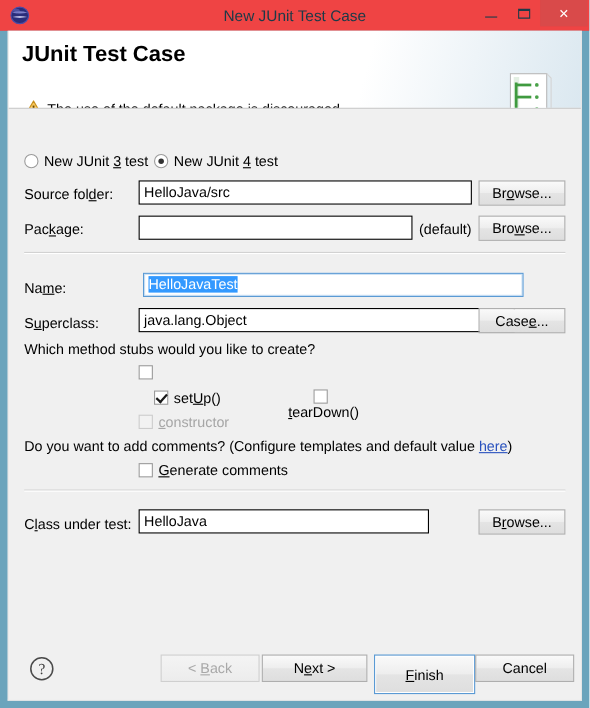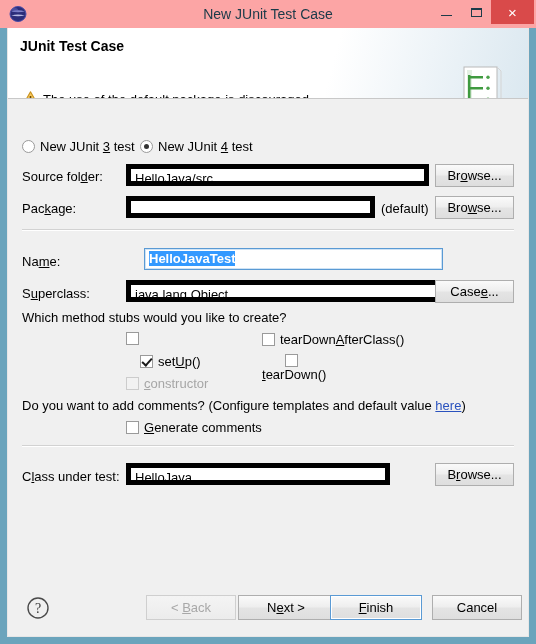--- a/index.html
+++ b/index.html
@@ -19,21 +19,21 @@
     box-sizing: border-box;
     background: #6ba4bc;
     overflow: hidden;
   }
 
   
   #titlebar {
     position: absolute;
     left: 0; top: 0;
     width: 536px; height: 28px;
-    background: #fca5a5;
+    background: #ef4444;
     display: flex;
     align-items: center;
   }
   #app-icon {
     position: absolute;
     left: 8px; top: 4px;
     width: 20px; height: 20px;
   }
   #title-text {
     position: absolute;
@@ -95,21 +95,21 @@
     left: 0; top: 0;
     width: 520px; height: 71px;
     background: linear-gradient(105deg,#ffffff 0%, #ffffff 62%, #eef4f8 80%, #dbe8f0 100%);
     border-bottom: 1px solid #c8c8c8;
     box-sizing: border-box;
     overflow: hidden;
   }
   #header-title {
     position: absolute;
     left: 12px; top: 10px;
-    font-size: 14px;
+    font-size: 20px;
     font-weight: bold;
     color: #000000;
   }
   #warn-icon {
     position: absolute;
     left: 14px; top: 63px;
     width: 17px; height: 15px;
   }
   #header-msg {
     position: absolute;
@@ -139,21 +139,21 @@
     white-space: nowrap;
   }
 
   u { text-decoration: underline; }
 
   
   .tinput {
     position: absolute;
     box-sizing: border-box;
     background: #ffffff;
-    border: 5px solid #000000;
+    border: 1px solid #000000;
     font-family: "Liberation Sans", sans-serif;
     font-size: 13px;
     color: #000000;
     padding: 0 4px;
     height: 22px;
     line-height: 20px;
     outline: none;
   }
   .tinput.focused {
     border: 1px solid #5a9ad4;
@@ -332,34 +332,30 @@
       <button class="btn" style="left:427px; top:65px; width:79px; height:23px;"><span>Br</span><u>o</u><span>wse...</span></button>
 
       <div class="lbl" style="left:14px; top:102px;"><span>Pac</span><u>k</u><span>age:</span></div>
       <div class="tinput" style="left:118px; top:97px; width:249px;"><span></span></div>
       <div class="lbl" style="left:373px; top:102px;">(default)</div>
       <button class="btn" style="left:427px; top:97px; width:79px; height:23px;"><span>Bro</span><u>w</u><span>se...</span></button>
 
       <div class="sep" style="left:14px; top:130px; width:492px;"></div>
 
       <div class="lbl" style="left:14px; top:155px;"><span>Na</span><u>m</u><span>e:</span></div>
-      <div class="tinput focused" style="left:136px; top:149px; width:299px;font-weight:bold;"><span class="sel">HelloJavaTest</span></div>
+      <div class="tinput focused" style="left:122px; top:149px; width:346px;"><span class="sel">HelloJavaTest</span></div>
 
       <div class="lbl" style="left:14px; top:187px;"><span>S</span><u>u</u><span>perclass:</span></div>
       <div class="tinput" style="left:118px; top:181px; width:342px;"><span>java.lang.Object</span></div>
       <button class="btn" style="left:427px; top:181px; width:79px; height:23px;"><span>Case</span><u>e</u><span>...</span></button>
 
       <div class="lbl" style="left:14px; top:211px;">Which method stubs would you like to create?</div>
 
       <div class="cb-wrap" style="left:118px; top:233px;">
         <span class="cbox"></span>
-      </div>
-      <div class="cb-wrap" style="left:254px; top:233px;">
-        <span class="cbox"></span>
-        <span class="cb-lbl"><span>tearDown</span><u>A</u><span>fterClass()</span></span>
       </div>
       <div class="cb-wrap" style="left:132px; top:255px;justify-content:space-between;">
         <span class="cbox on"></span>
         <span class="cb-lbl"><span>set</span><u>U</u><span>p()</span></span>
       </div>
       <div class="cb-wrap" style="left:254px; top:255px;flex-direction:column;">
         <span class="cbox"></span>
         <span class="cb-lbl"><span></span><u>t</u><span>earDown()</span></span>
       </div>
       <div class="cb-wrap" style="left:118px; top:277px;">
@@ -388,19 +384,19 @@
         <svg width="24" height="24" viewBox="0 0 24 24">
           <circle cx="12" cy="12" r="10" fill="none" stroke="#4a4a4a" stroke-width="1.4"></circle>
           <text x="12" y="17" text-anchor="middle" font-family="Liberation Serif, serif" font-size="14" fill="#3a3a3a">?</text>
         </svg>
       </span>
 
       <button class="btn disabled" style="left:138px; top:29px; width:90px; height:25px;"><span>&lt; </span><u>B</u><span>ack</span></button>
 
       <button class="btn" style="left:230px; top:29px; width:96px; height:25px;"><span>N</span><u>e</u><span>xt &gt;</span></button>
 
-      <button class="btn default" style="left:322px; top:29px; width:92px; height:25px;"><span></span><u>F</u><span>inish</span></button>
+      <button class="btn default" style="left:332px; top:29px; width:92px; height:36px;"><span></span><u>F</u><span>inish</span></button>
 
       <button class="btn" style="left:424px; top:29px; width:90px; height:25px;"><span>Cancel</span></button>
     </div>
 
   </div>
 </div>
 
 </body></html>

